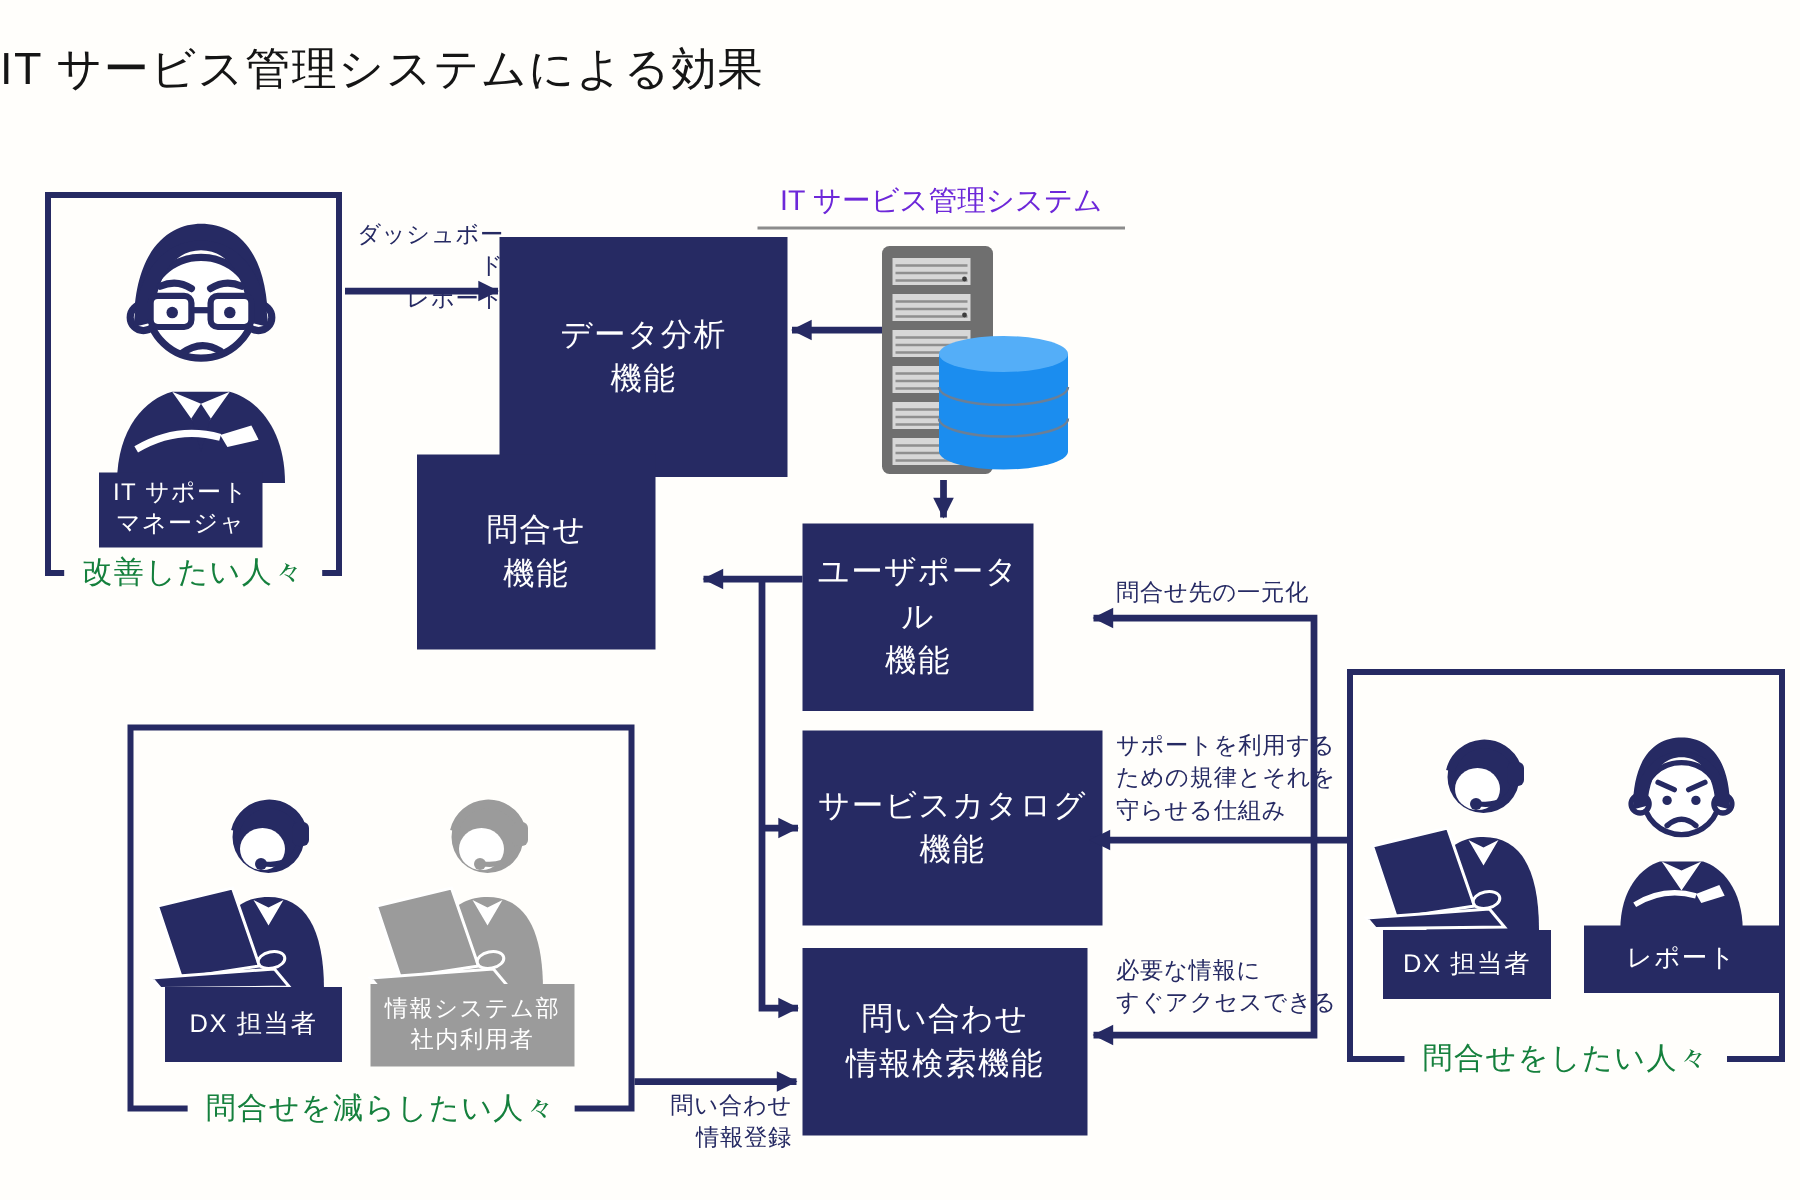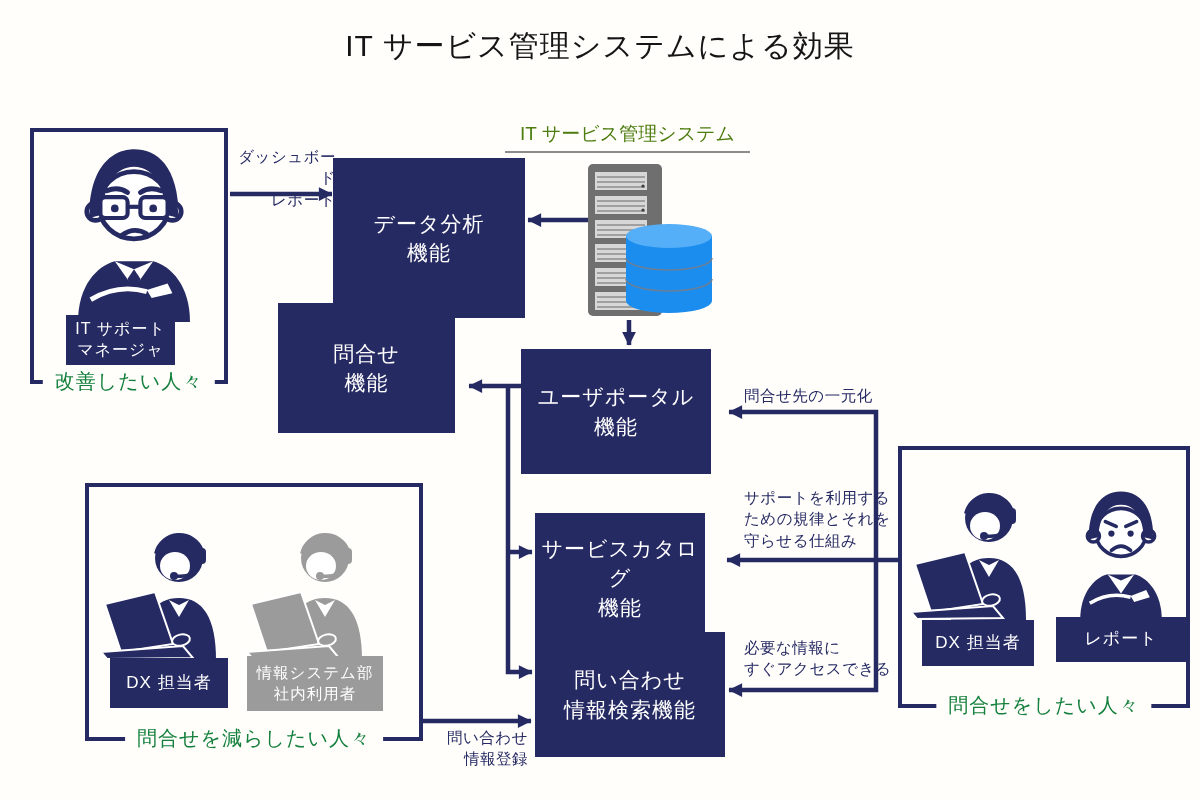--- a/index.html
+++ b/index.html
@@ -8,26 +8,26 @@
     --gray:#9B9B9B;
     --server:#6F6F6F;
     --db:#1B8DEF;
   }
   html,body{margin:0;padding:0;background:#e8e8e8;}
   .canvas{
     position:relative;width:1200px;height:800px;background:var(--bg);
     overflow:hidden;font-family:"Liberation Sans",sans-serif;margin:0 auto;
   }
   .title{
-    position:absolute;top:26px;left:0;width:100%;text-align:center;
+    position:absolute;top:26px;left:0;width:100%;text-align:left;
     font-size:30px;font-weight:500;color:#151515;letter-spacing:1px;
   }
   .sys-heading{
     position:absolute;left:505px;top:121px;width:245px;text-align:center;
-    font-size:19px;color:#4d7c0f;border-bottom:2px solid #8c8c8c;padding-bottom:4px;
+    font-size:19px;color:#6d28d9;border-bottom:2px solid #8c8c8c;padding-bottom:4px;
     box-sizing:border-box;
   }
   .fbox{
     position:absolute;background:var(--navy);color:#fff;
     display:flex;align-items:center;justify-content:center;text-align:center;
     white-space:pre-line;font-size:21px;line-height:1.4;letter-spacing:1px;
   }
   .gbox{position:absolute;border:4px solid var(--navy);box-sizing:border-box;background:transparent;}
   .glabel{
     position:absolute;left:50%;bottom:-15px;transform:translateX(-50%);
@@ -136,25 +136,25 @@
     <g>
       <path d="M43,78 V143 A43,12 0 0 0 129,143 V78 Z" fill="var(--db)"></path>
       <ellipse cx="86" cy="78" rx="43" ry="12" fill="#54aef8"></ellipse>
       <path d="M43,100 A43,12 0 0 0 129,100" fill="none" stroke="#6b7f96" stroke-width="1.6"></path>
       <path d="M43,121 A43,12 0 0 0 129,121" fill="none" stroke="#6b7f96" stroke-width="1.6"></path>
     </g>
   </svg>
 
   <div class="fbox" style="left:333px;top:158px;width:192px;height:160px">データ分析
 機能</div>
-  <div class="fbox" style="left:278px;top:303px;width:177px;height:130px">問合せ
-機能</div>
-  <div class="fbox" style="left:521px;top:349px;width:190px;height:125px">ユーザポータル
-機能</div>
-  <div class="fbox" style="left:535px;top:513px;width:170px;height:130px">サービスカタログ
+  <div class="fbox" style="left:278px;top:303px;width:159px;height:130px">問合せ
+機能</div>
+  <div class="fbox" style="left:535px;top:349px;width:154px;height:125px">ユーザポータル
+機能</div>
+  <div class="fbox" style="left:535px;top:487px;width:200px;height:130px">サービスカタログ
 機能</div>
   <div class="fbox" style="left:535px;top:632px;width:190px;height:125px">問い合わせ
 情報検索機能</div>
 
   <div class="gbox" style="left:30px;top:128px;width:198px;height:256px">
     <svg class="person navy" style="left:20px;top:6px" width="160" height="184" viewBox="0 0 100 115">
         <use href="#sym-manager"></use>
       </svg>
     <div class="badge" style="left:32px;top:183px;width:109px;height:50px">IT サポート
 マネージャ</div>

